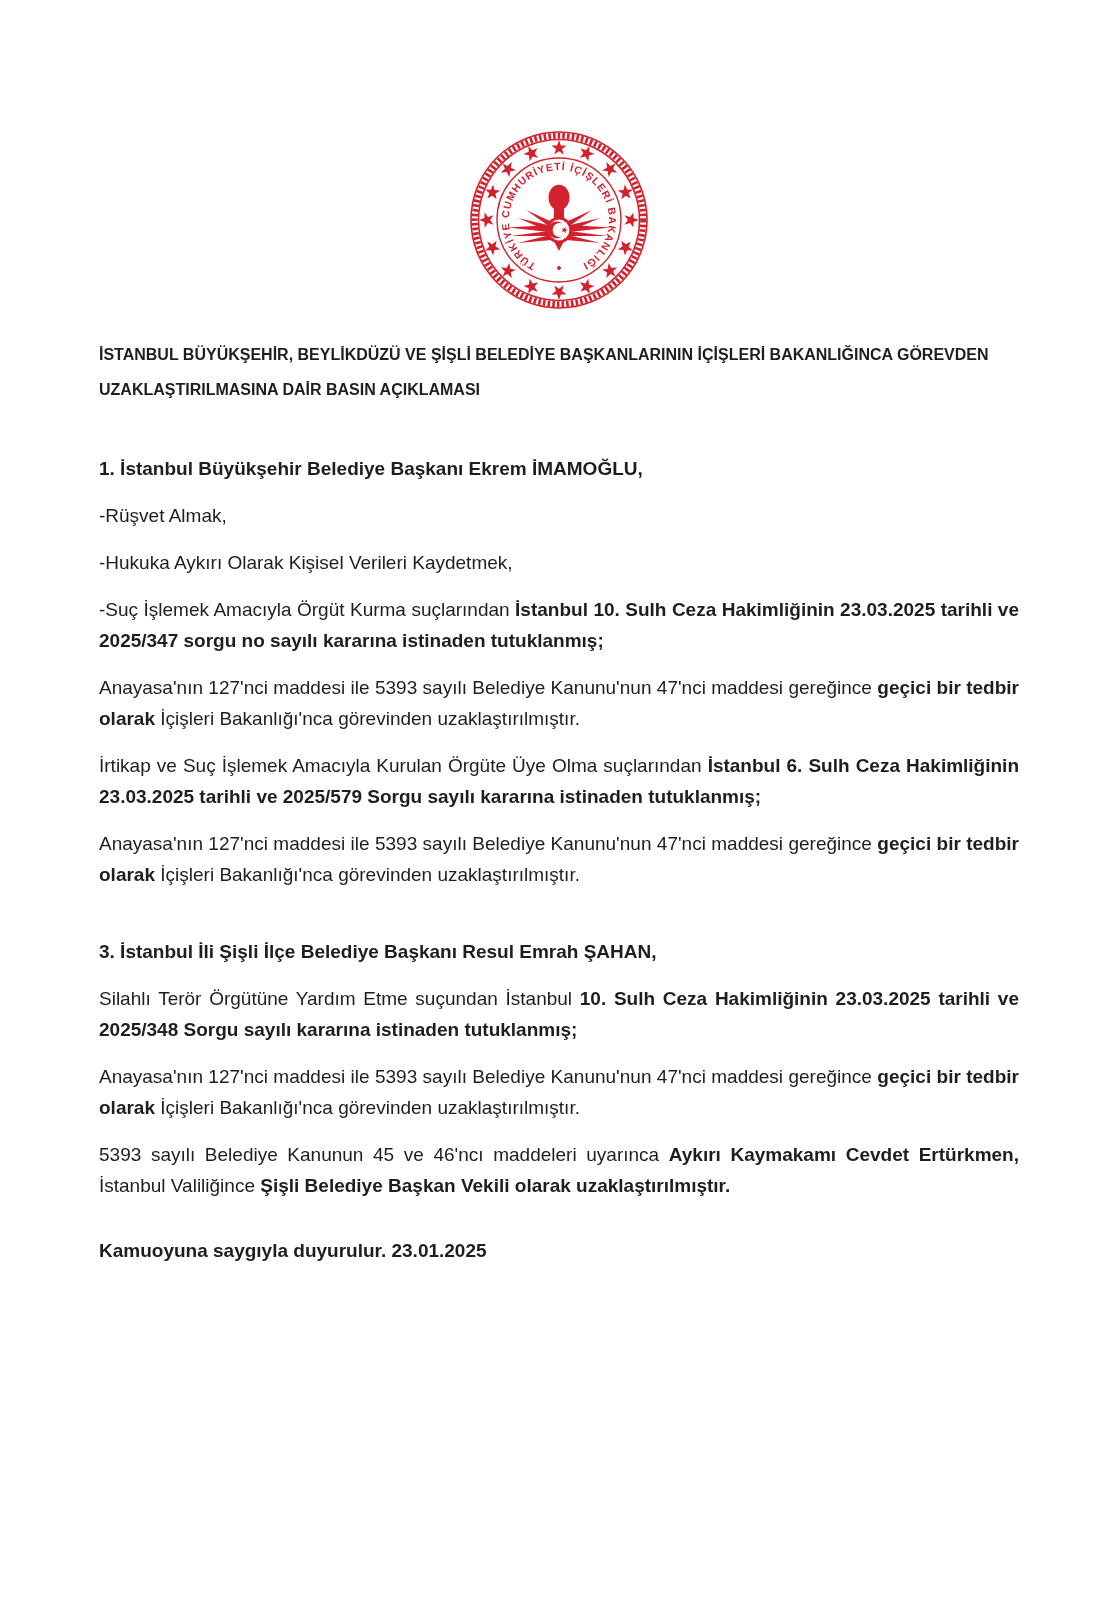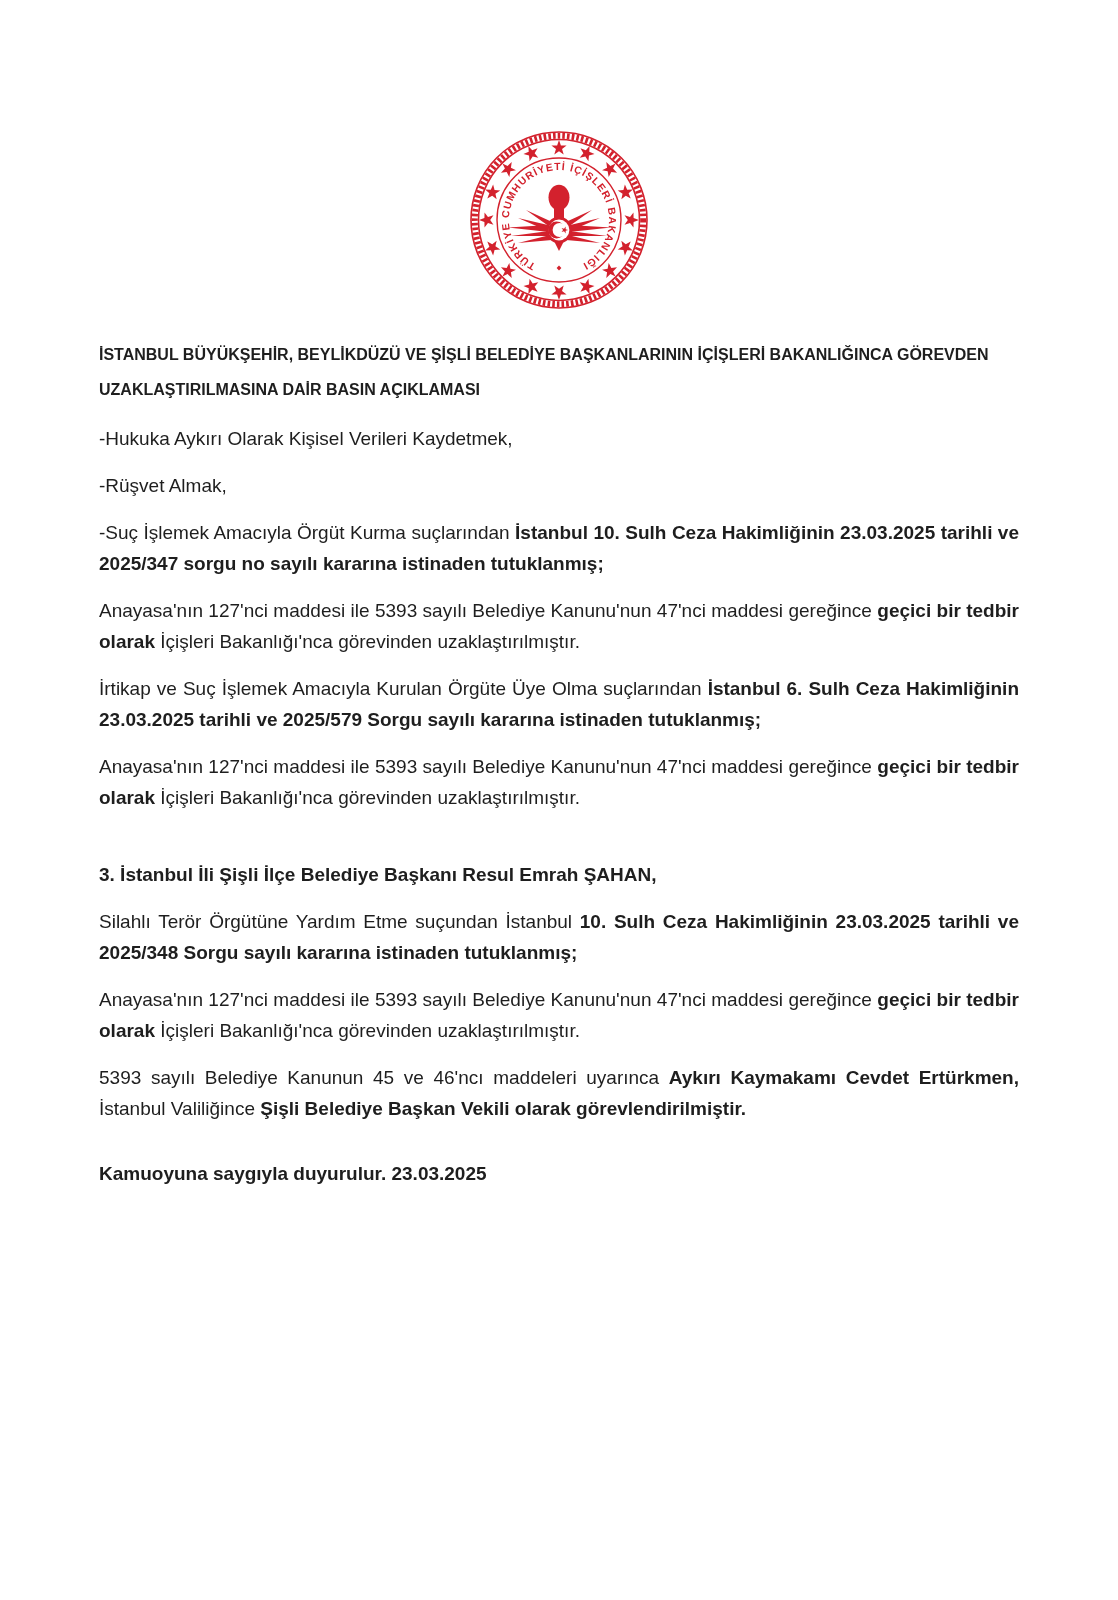--- a/index.html
+++ b/index.html
@@ -92,27 +92,28 @@
         <circle cx="90.6" cy="100" r="7" fill="#ffffff"></circle>
         <use href="#star" transform="translate(95.5 100) rotate(90) scale(0.45)"></use>
       </g>
     </svg>
   </div>
 
   <div class="content">
     <div class="doc-title">İSTANBUL BÜYÜKŞEHİR, BEYLİKDÜZÜ VE ŞİŞLİ BELEDİYE BAŞKANLARININ İÇİŞLERİ BAKANLIĞINCA GÖREVDEN UZAKLAŞTIRILMASINA DAİR BASIN AÇIKLAMASI</div>
 
     <div id="doc-body">
+        <p class="para heading"><strong>1. İstanbul Büyükşehir Belediye Başkanı Ekrem İMAMOĞLU,</strong></p>
+        <p class="para plain"><span>-Rüşvet Almak,</span></p>
         <p class="para plain"><span>-Hukuka Aykırı Olarak Kişisel Verileri Kaydetmek,</span></p>
-        <p class="para plain"><span>-Rüşvet Almak,</span></p>
         <p class="para justify"><span>-Suç İşlemek Amacıyla Örgüt Kurma suçlarından </span><strong>İstanbul 10. Sulh Ceza Hakimliğinin 23.03.2025 tarihli ve 2025/347 sorgu no sayılı kararına istinaden tutuklanmış;</strong></p>
         <p class="para justify"><span>Anayasa'nın 127'nci maddesi ile 5393 sayılı Belediye Kanunu'nun 47'nci maddesi gereğince </span><strong>geçici bir tedbir olarak</strong><span> İçişleri Bakanlığı'nca görevinden uzaklaştırılmıştır.</span></p>
         <p class="para justify"><span>İrtikap ve Suç İşlemek Amacıyla Kurulan Örgüte Üye Olma suçlarından </span><strong>İstanbul 6. Sulh Ceza Hakimliğinin 23.03.2025 tarihli ve 2025/579 Sorgu sayılı kararına istinaden tutuklanmış;</strong></p>
         <p class="para justify"><span>Anayasa'nın 127'nci maddesi ile 5393 sayılı Belediye Kanunu'nun 47'nci maddesi gereğince </span><strong>geçici bir tedbir olarak</strong><span> İçişleri Bakanlığı'nca görevinden uzaklaştırılmıştır.</span></p>
         <p class="para heading"><strong>3. İstanbul İli Şişli İlçe Belediye Başkanı Resul Emrah ŞAHAN,</strong></p>
         <p class="para justify"><span>Silahlı Terör Örgütüne Yardım Etme suçundan İstanbul </span><strong>10. Sulh Ceza Hakimliğinin 23.03.2025 tarihli ve 2025/348 Sorgu sayılı kararına istinaden tutuklanmış;</strong></p>
         <p class="para justify"><span>Anayasa'nın 127'nci maddesi ile 5393 sayılı Belediye Kanunu'nun 47'nci maddesi gereğince </span><strong>geçici bir tedbir olarak</strong><span> İçişleri Bakanlığı'nca görevinden uzaklaştırılmıştır.</span></p>
-        <p class="para justify"><span>5393 sayılı Belediye Kanunun 45 ve 46'ncı maddeleri uyarınca </span><strong>Aykırı Kaymakamı Cevdet Ertürkmen,</strong><span> İstanbul Valiliğince </span><strong>Şişli Belediye Başkan Vekili olarak görevlendirilmiştir.</strong></p>
-        <p class="para footer"><strong>Kamuoyuna saygıyla duyurulur. 23.03.2025</strong></p>
+        <p class="para justify"><span>5393 sayılı Belediye Kanunun 45 ve 46'ncı maddeleri uyarınca </span><strong>Aykırı Kaymakamı Cevdet Ertürkmen,</strong><span> İstanbul Valiliğince </span><strong>Şişli Belediye Başkan Vekili olarak uzaklaştırılmıştır.</strong></p>
+        <p class="para footer"><strong>Kamuoyuna saygıyla duyurulur. 23.01.2025</strong></p>
       </div>
   </div>
 
 </div>
 
 </body></html>

